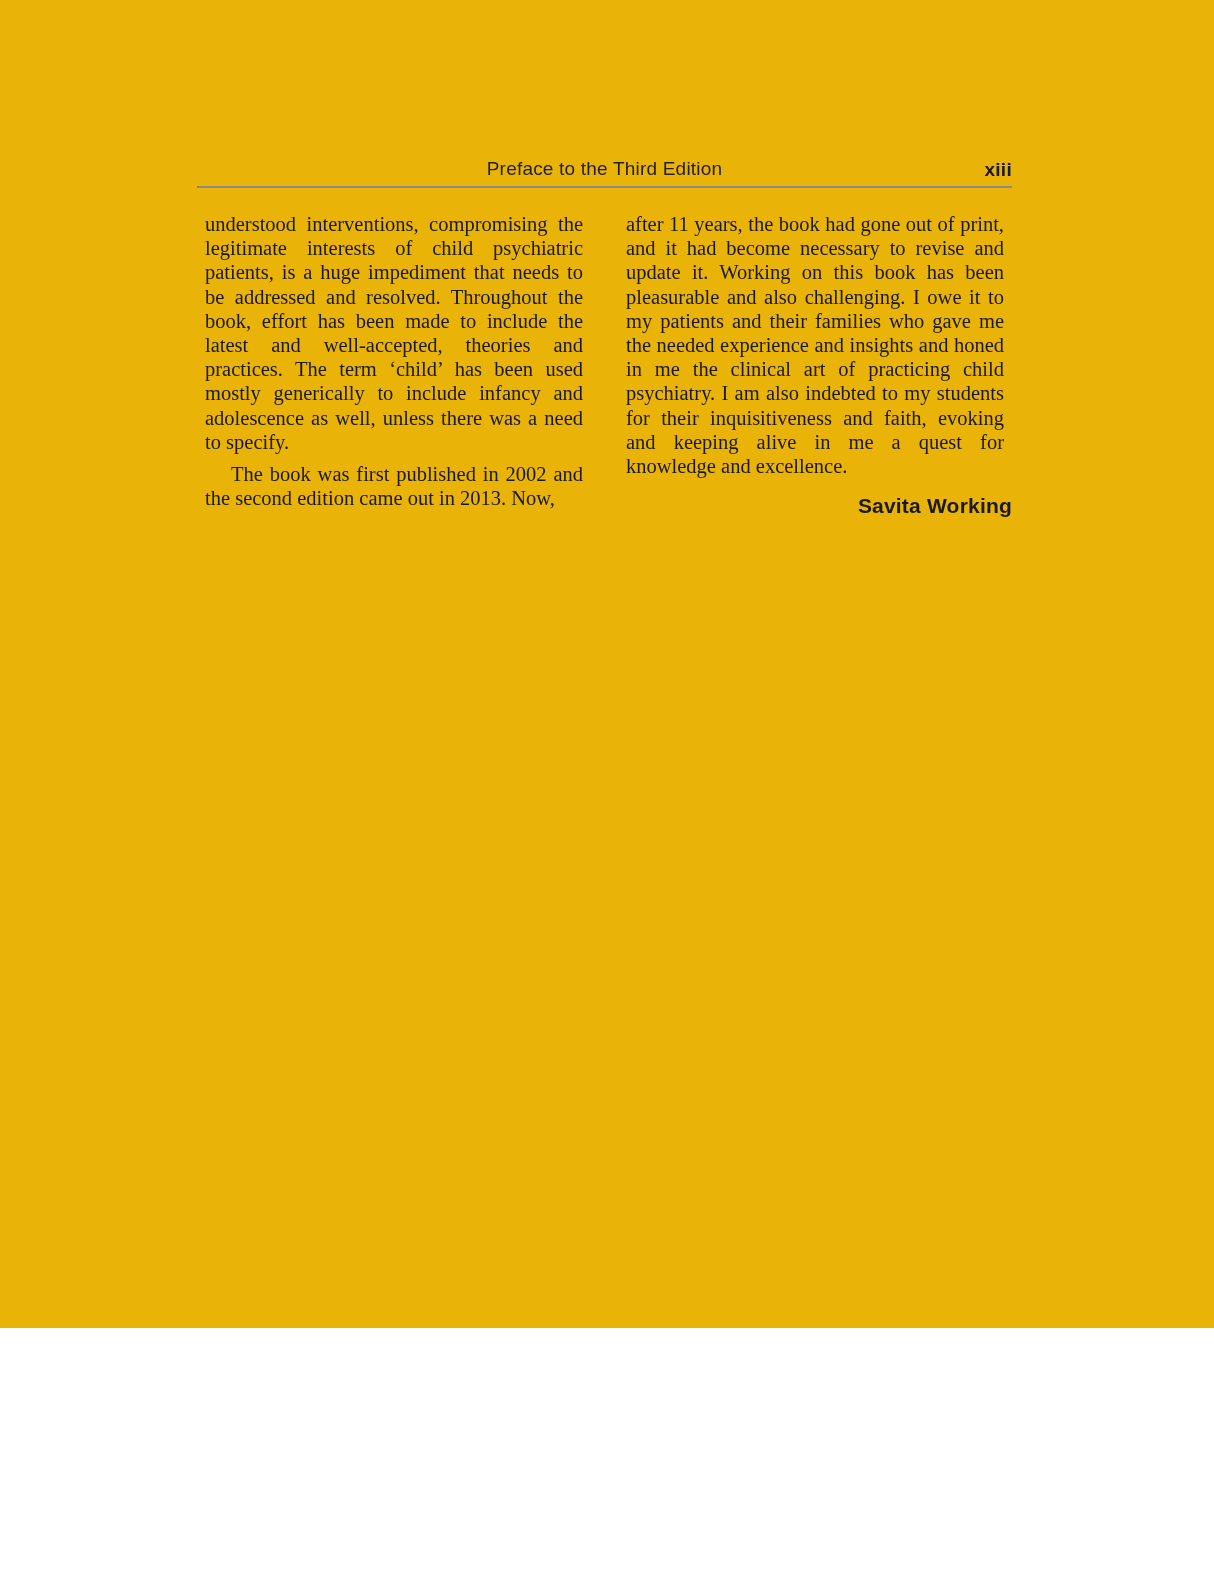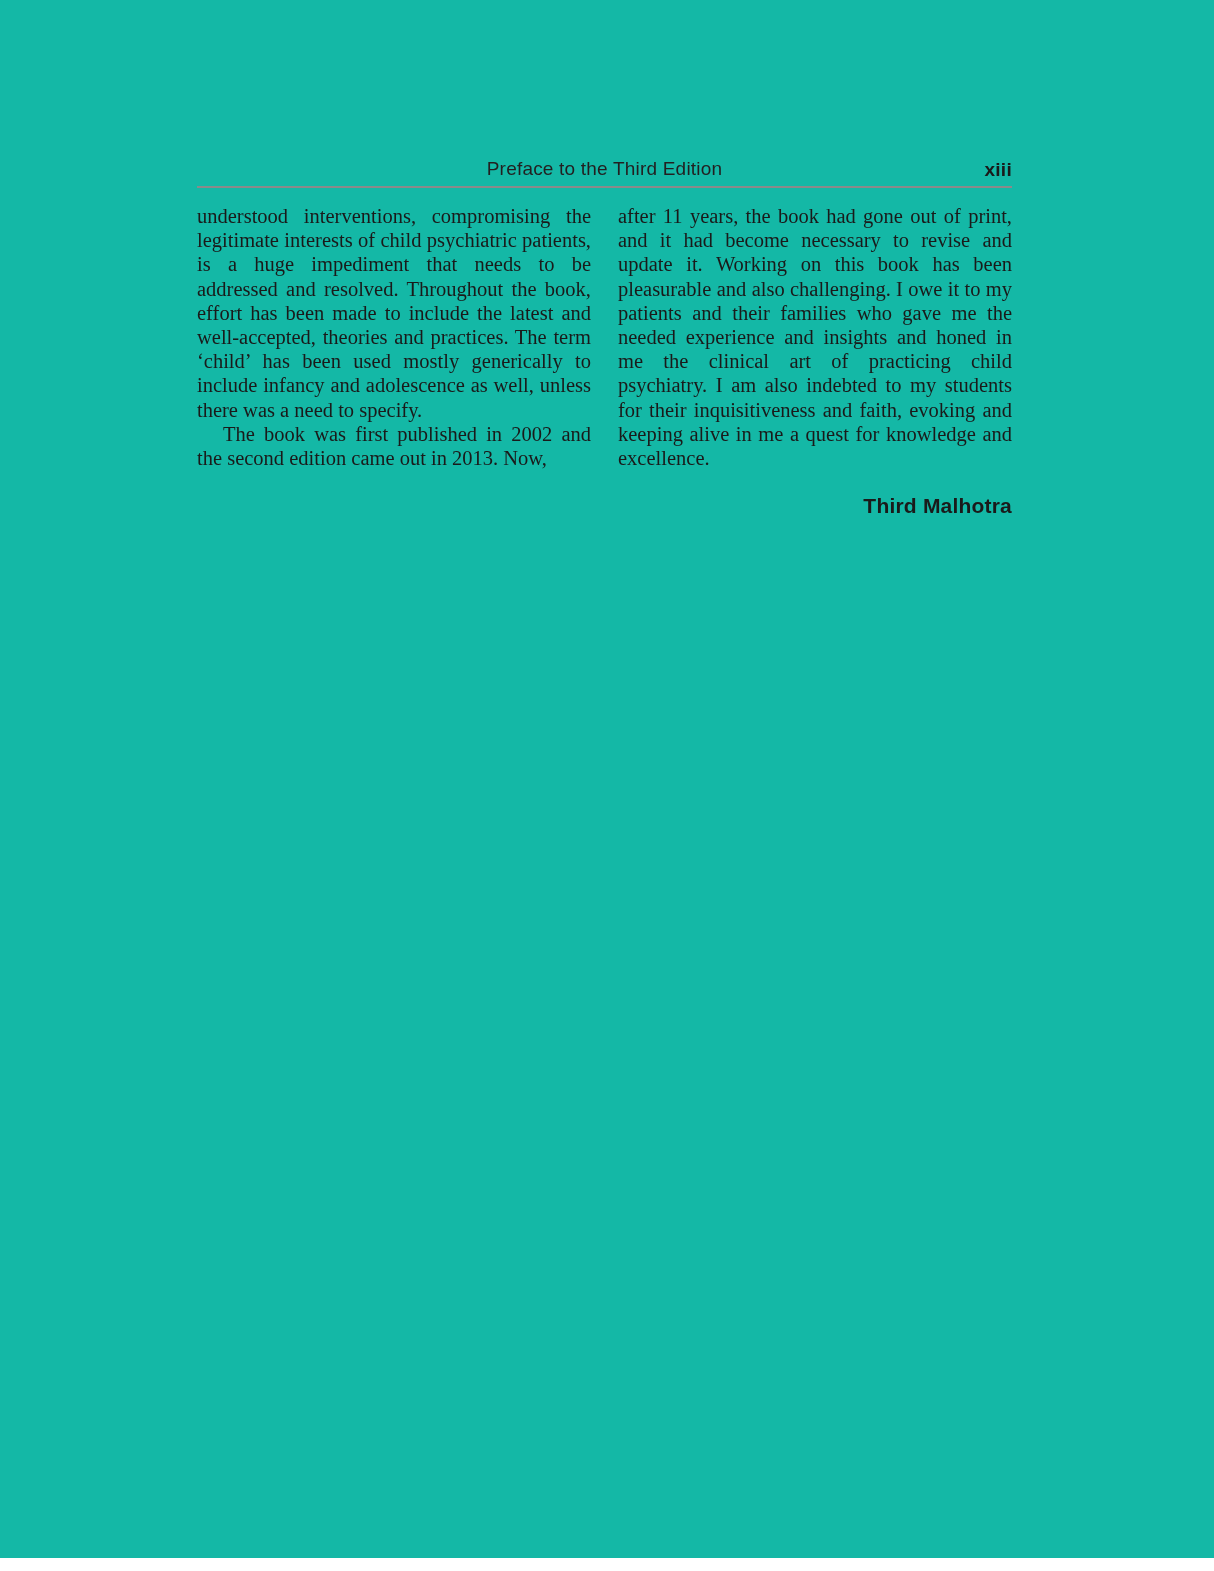--- a/index.html
+++ b/index.html
@@ -15,22 +15,22 @@
     font-family: "Liberation Serif", serif;
     color: #1a1a1a;
     -webkit-font-smoothing: antialiased;
   }
 
   .page {
     position: absolute;
     left: 0;
     top: 0;
     width: 1214px;
-    height: 1558px;
-    background: #14b8a6;
+    height: 1328px;
+    background: #eab308;
     overflow: hidden;
   }
 
   
   .running-head {
     position: absolute;
     left: 197px;
     top: 158px;
     width: 815px;
     height: 30px;
@@ -80,21 +80,21 @@
     flex-direction: row;
     justify-content: space-between;
     align-items: flex-start;
   }
 
   .column {
     width: 394px;
   }
 
   .column p {
-    margin: 0;
+    margin: 8px;
     font-family: "Liberation Serif", serif;
     font-size: 20.5px;
     line-height: 24.2px;
     text-align: justify;
     text-justify: inter-word;
     hyphens: none;
     color: #1a1a1a;
   }
 
   .column p.indent {
@@ -133,15 +133,15 @@
       <p>understood interventions, compromising the legitimate interests of child psychiatric patients, is a huge impediment that needs to be addressed and resolved. Throughout the book, effort has been made to include the latest and well-accepted, theories and practices. The term ‘child’ has been used mostly generically to include infancy and adolescence as well, unless there was a need to specify.</p>
       <p class="indent">The book was first published in 2002 and the second edition came out in 2013. Now,</p>
     </div>
 
     <div class="column">
       <p>after 11 years, the book had gone out of print, and it had become necessary to revise and update it. Working on this book has been pleasurable and also challenging. I owe it to my patients and their families who gave me the needed experience and insights and honed in me the clinical art of practicing child psychiatry. I am also indebted to my students for their inquisitiveness and faith, evoking and keeping alive in me a quest for knowledge and excellence.</p>
     </div>
 
   </div>
 
-  <div class="signature">Third Malhotra</div>
+  <div class="signature">Savita Working</div>
 
 </div>
 
 </body></html>

